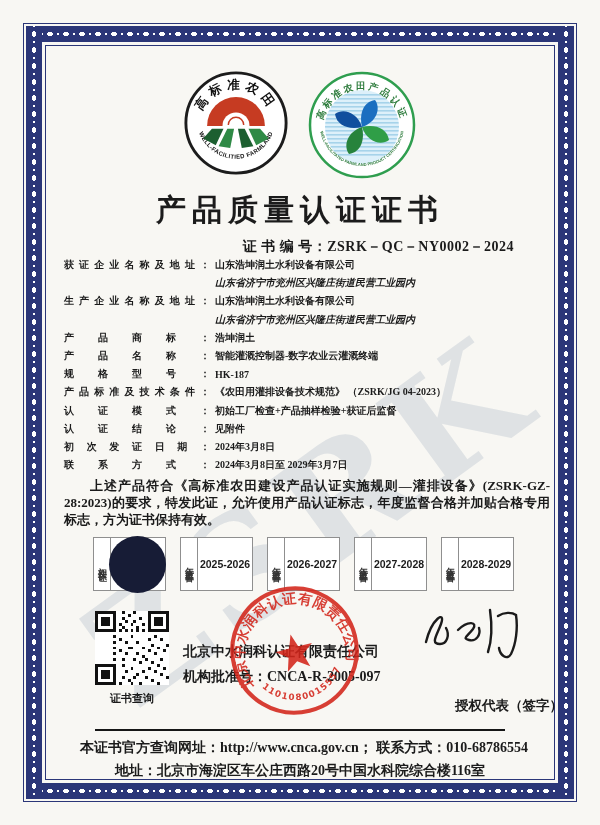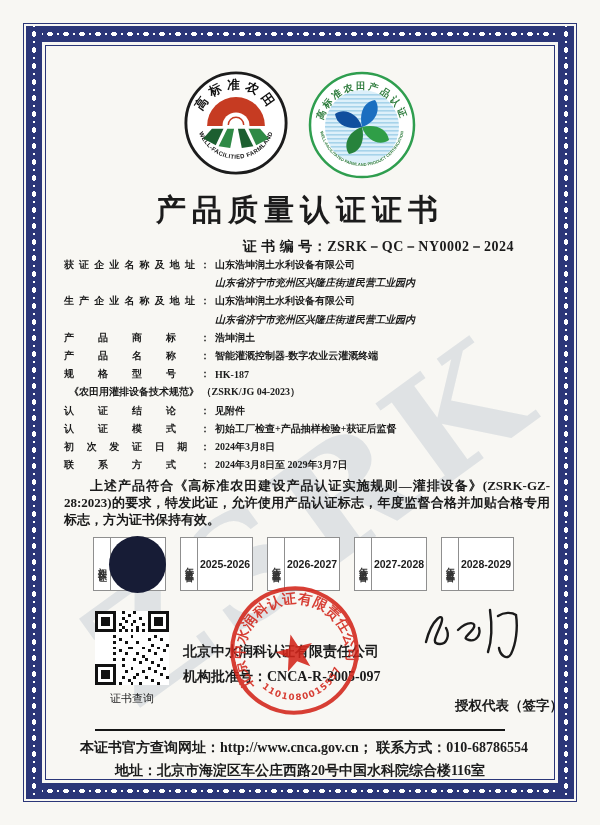--- a/index.html
+++ b/index.html
@@ -65,21 +65,21 @@
     display:flex; align-items:center; justify-content:center; letter-spacing:2px;
     color:#333; flex:none; }
   .yyear { flex:1; display:flex; align-items:center; justify-content:center;
     font-size:10.5px; font-weight:bold; font-family:"Liberation Sans", sans-serif; }
   .seal-dot { position:absolute; left:15px; top:-2px; width:57px; height:57px;
     border-radius:50%; background:#171c36; z-index:2; }
 
   
   .qr { position:absolute; left:95px; top:611px; width:74px; height:74px; z-index:1; }
   .qr-caption { position:absolute; left:95px; top:691px; width:74px; text-align:center;
-    font-size:11px; font-weight:normal; z-index:1; }
+    font-size:11px; font-weight:bold; z-index:1; }
   .company   { position:absolute; left:183px; top:643px; font-size:14px; font-weight:bold; z-index:1; }
   .approval  { position:absolute; left:183px; top:668px; font-size:14px; font-weight:bold; z-index:1; }
   .stamp { position:absolute; left:222px; top:578px; z-index:3; opacity:0.88; }
   .signature { position:absolute; left:418px; top:598px; z-index:1; }
   .sign-caption { position:absolute; left:403px; top:697px; width:160px; text-align:right;
     font-size:13.5px; font-weight:bold; z-index:1; }
 
   
   .rule { position:absolute; left:95px; right:95px; top:729px; height:2px;
     background:#161616; z-index:1; }
@@ -190,29 +190,30 @@
       </div>
     <div class="frow">
         <span class="flabel">产品名称：</span>
         <span class="fvalue">智能灌溉控制器-数字农业云灌溉终端</span>
       </div>
     <div class="frow">
         <span class="flabel">规格型号：</span>
         <span class="fvalue">HK-187</span>
       </div>
     <div class="frow">
+        <span class="flabel">产品标准及技术条件：</span>
         <span class="fvalue">《农田用灌排设备技术规范》 （ZSRK/JG 04-2023）</span>
+      </div>
+    <div class="frow">
+        <span class="flabel">认证模式：</span>
+        <span class="fvalue">初始工厂检查+产品抽样检验+获证后监督</span>
       </div>
     <div class="frow">
         <span class="flabel">认证结论：</span>
         <span class="fvalue">见附件</span>
-      </div>
-    <div class="frow">
-        <span class="flabel">认证模式：</span>
-        <span class="fvalue">初始工厂检查+产品抽样检验+获证后监督</span>
       </div>
     <div class="frow">
         <span class="flabel">初次发证日期：</span>
         <span class="fvalue">2024年3月8日</span>
       </div>
     <div class="frow">
         <span class="flabel">联系方式：</span>
         <span class="fvalue">2024年3月8日至 2029年3月7日</span>
       </div>
   </div>

